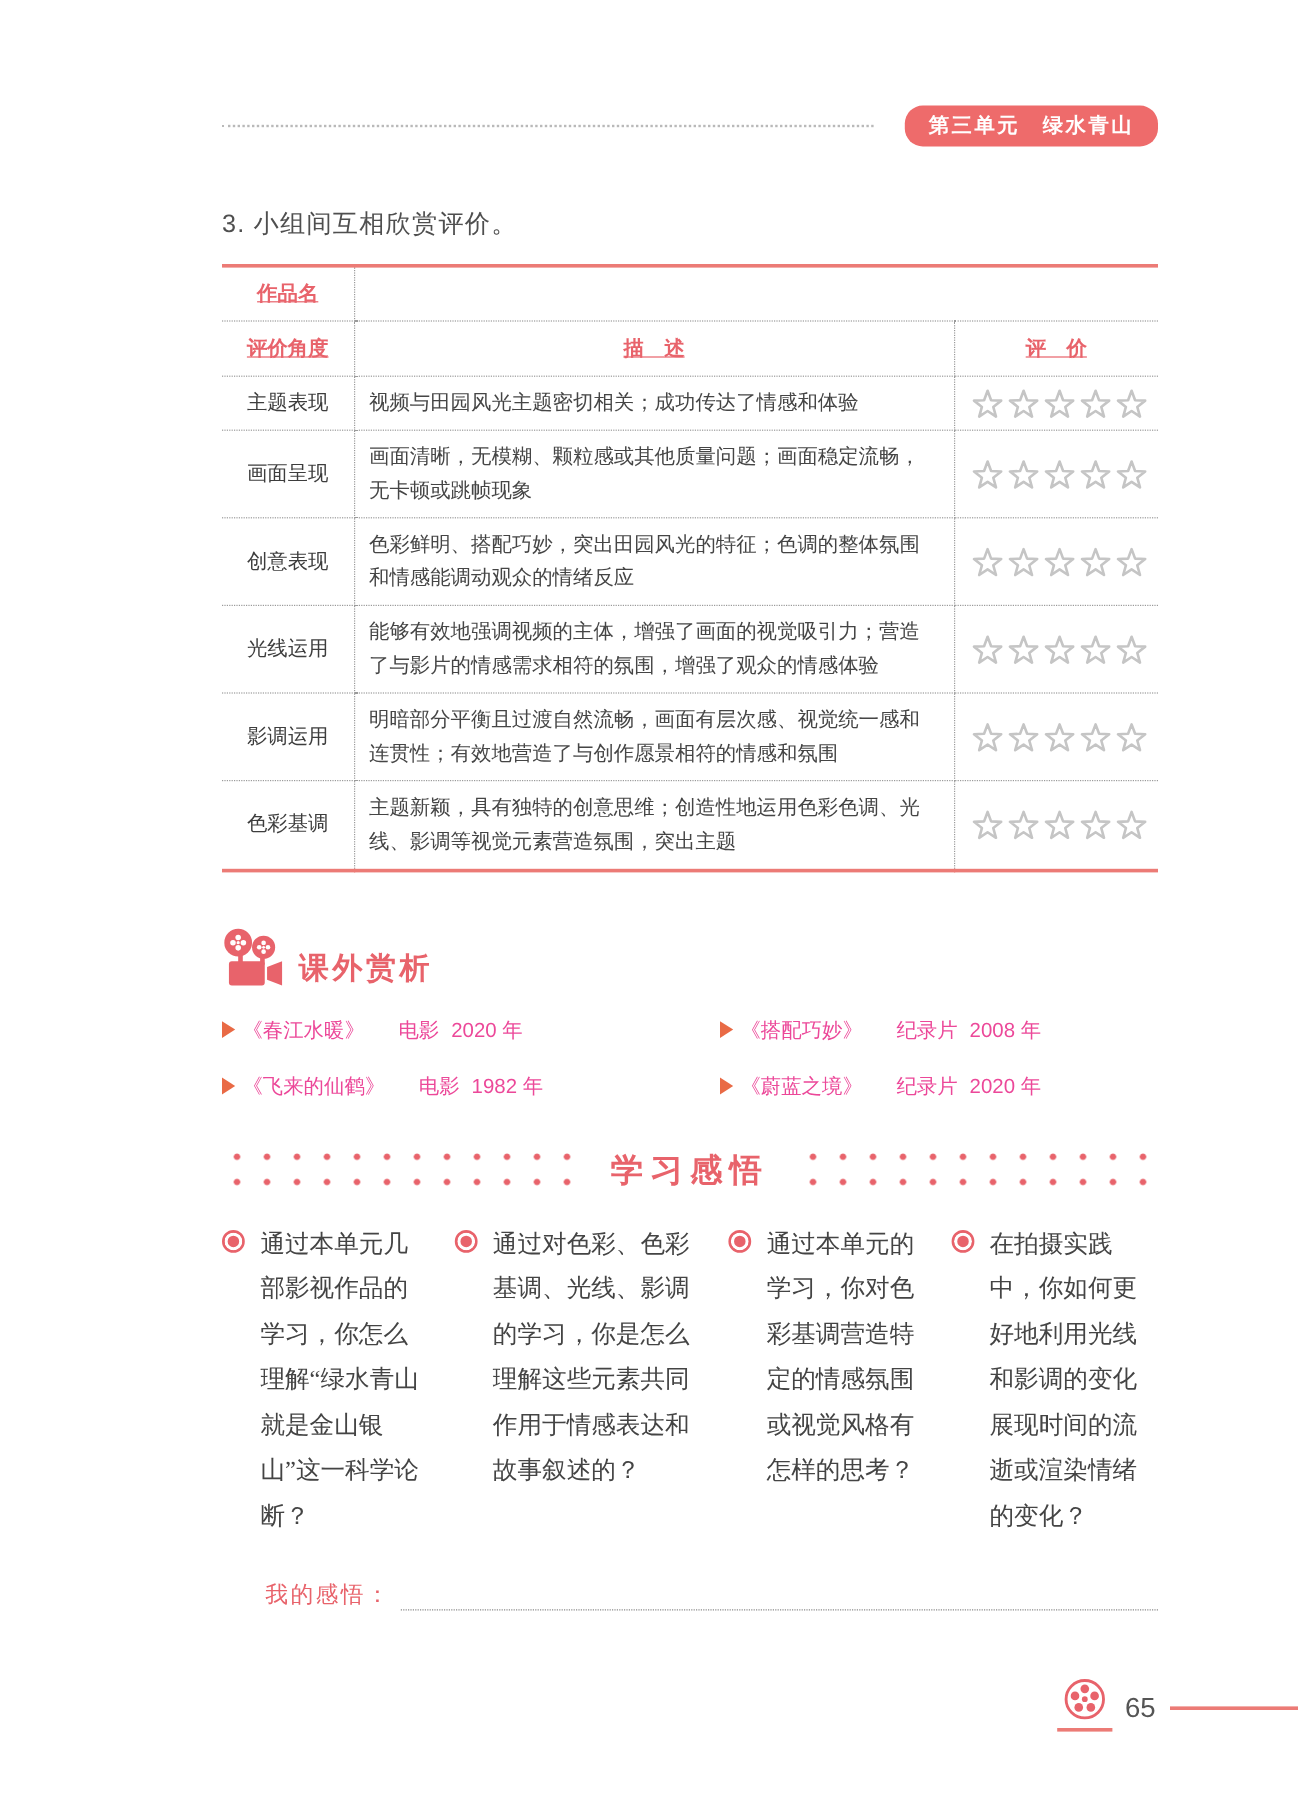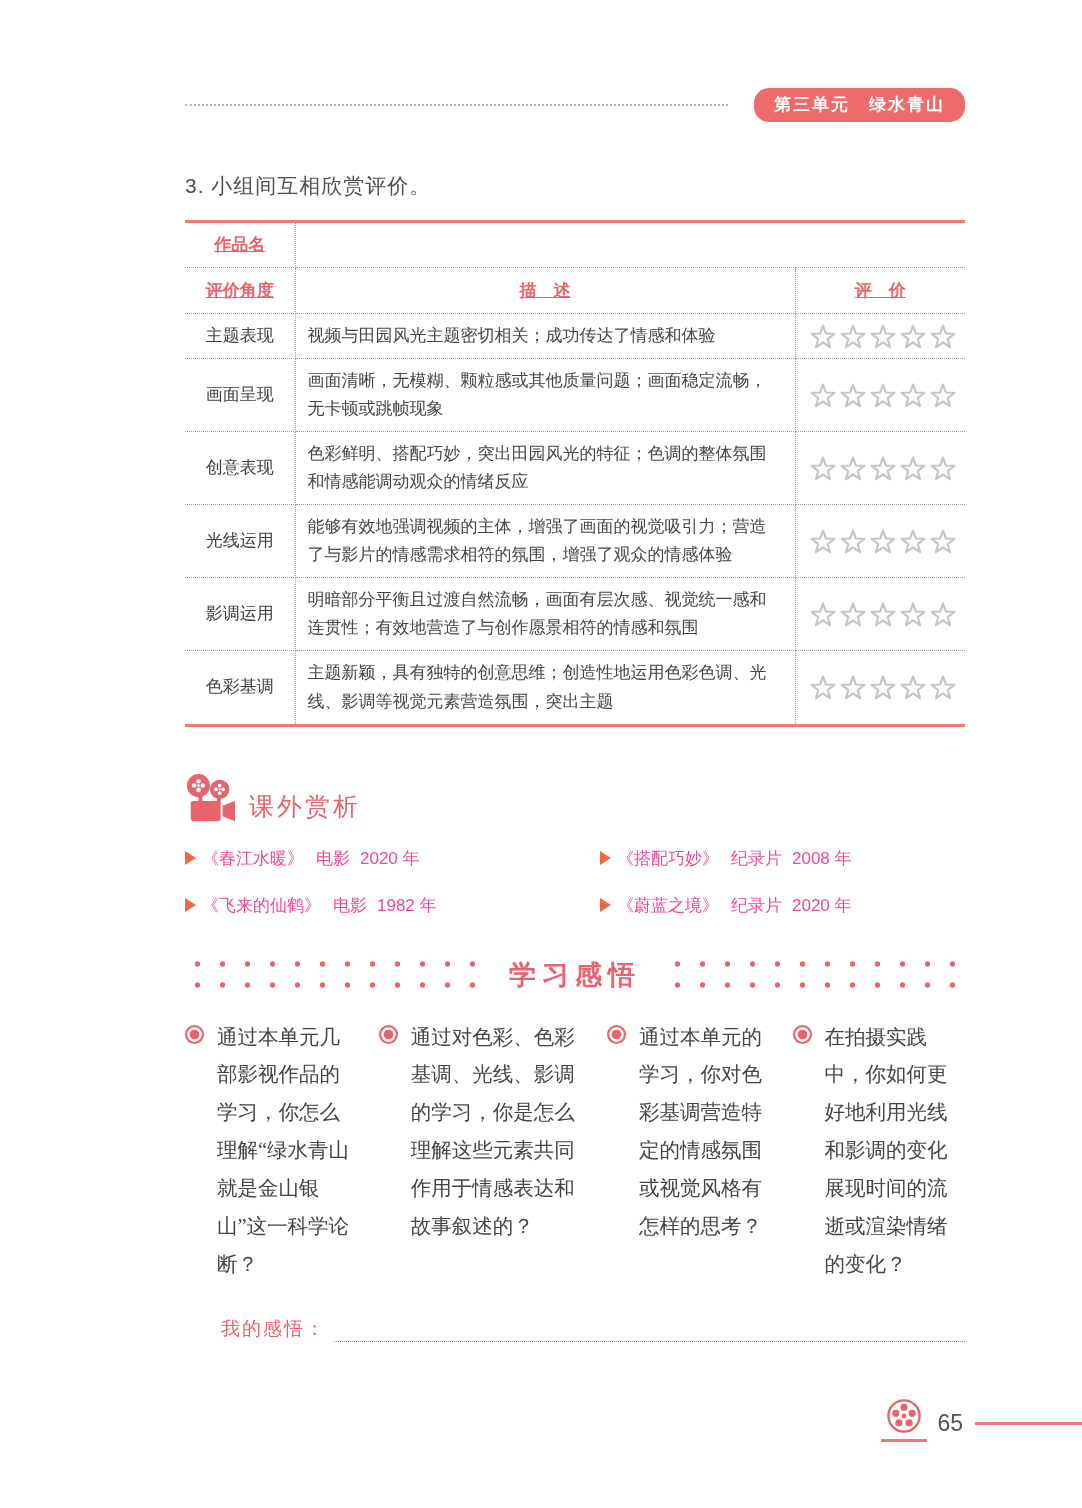--- a/index.html
+++ b/index.html
@@ -37,27 +37,27 @@
   table.eval tr:last-child td{border-bottom:none;}
   td.lab{text-align:center;color:#3d3d3d;}
   td.redhead{color:var(--red);font-weight:bold;text-align:center;font-size:18px;text-decoration:underline;}
   tr.hdr td{height:46px;}
   td.desc{color:var(--ink);text-align:left;padding:10px 14px;}
   td.stars{text-align:center;white-space:nowrap;padding:4px 2px;}
   .star{width:26px;height:26px;margin:0 2px;vertical-align:middle;}
 
   
   .extra-head{margin-top:46px;display:flex;align-items:flex-end;gap:12px;}
-  .extra-title{color:var(--red);font-size:25px;font-weight:normal;letter-spacing:3px;padding-bottom:4px;margin-top:11px;}
+  .extra-title{color:var(--red);font-size:25px;font-weight:bold;letter-spacing:3px;padding-bottom:4px;margin-top:11px;}
   .movie-grid{margin-top:20px;display:grid;grid-template-columns:415px 1fr;row-gap:24px;}
   .movie-item{display:flex;align-items:center;font-size:17px;color:#ec4899;
     font-family:Liberation Sans, sans-serif;}
   .tri{width:0;height:0;border-left:11px solid var(--orange);
     border-top:7px solid transparent;border-bottom:7px solid transparent;margin-right:6px;}
-  .movie-type{margin-left:12px;}
+  .movie-type{margin-left:28px;}
   .movie-year{margin-left:10px;}
 
   
   .banner{margin-top:40px;display:flex;align-items:center;gap:24px;}
   .dotcol{flex:1;display:flex;flex-direction:column;gap:15px;}
   .dotrow{height:6px;background-image:radial-gradient(circle,var(--red) 2.4px,transparent 2.9px);
     background-size:25px 6px;background-repeat:repeat-x;background-position:left center;}
   .banner-title{color:var(--red);font-size:27px;font-weight:bold;letter-spacing:6px;white-space:nowrap;}
 
   

